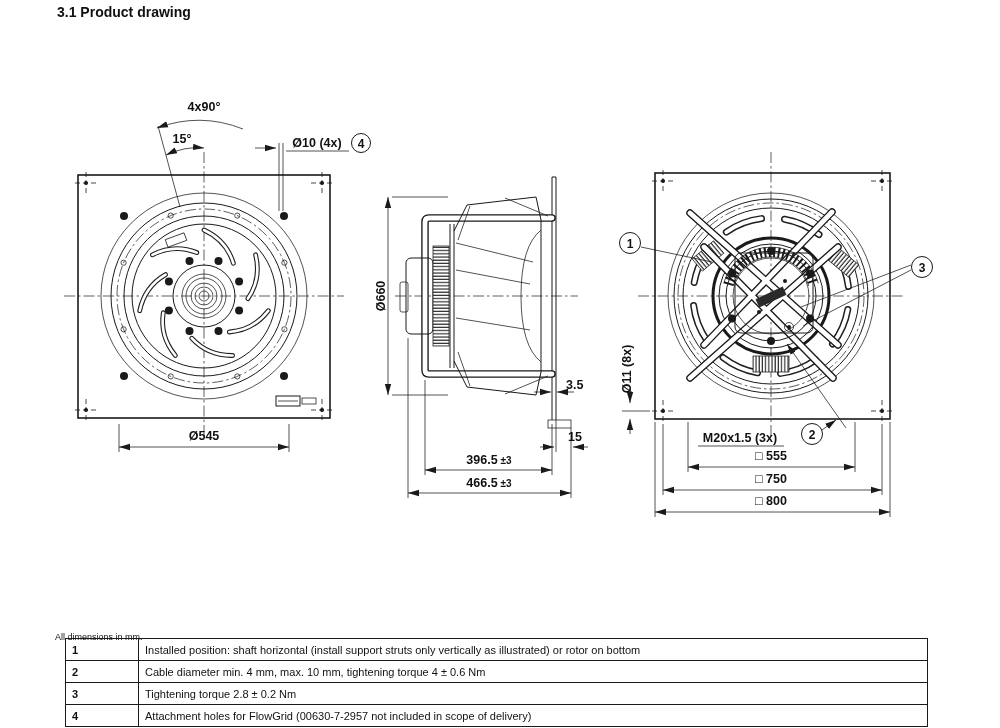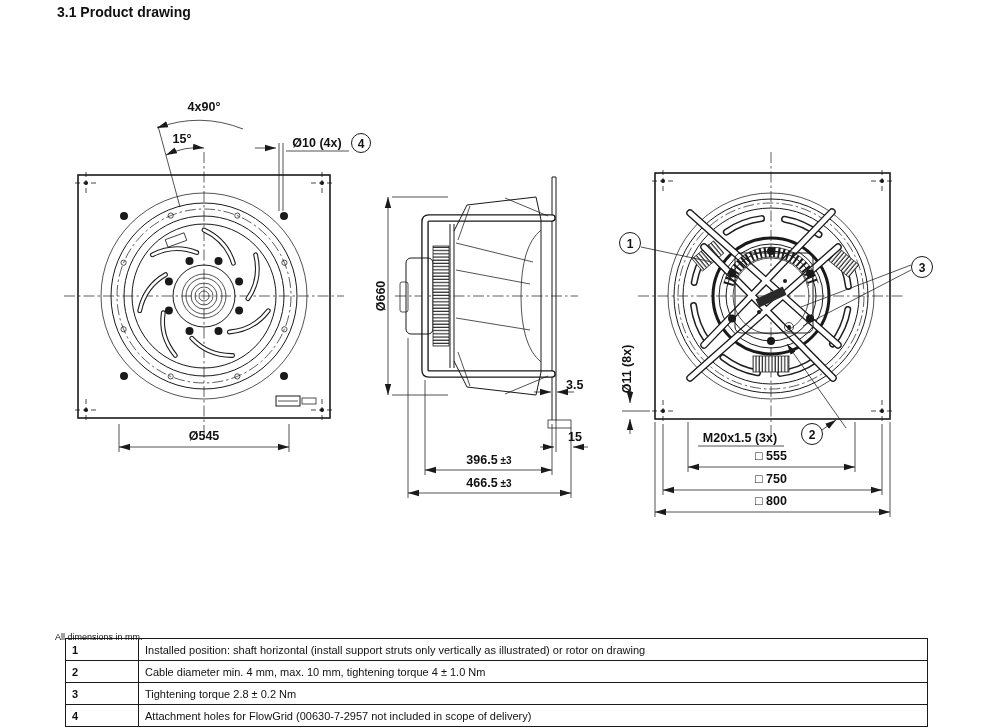--- a/index.html
+++ b/index.html
@@ -378,25 +378,25 @@
       </g>
     </g>
   </svg>
 
   <div class="note">All dimensions in mm.</div>
 
   <table class="notes">
     <tbody>
       <tr>
         <td class="num">1</td>
-        <td>Installed position: shaft horizontal (install support struts only vertically as illustrated) or rotor on drawing</td>
+        <td>Installed position: shaft horizontal (install support struts only vertically as illustrated) or rotor on bottom</td>
       </tr>
       <tr>
         <td class="num">2</td>
-        <td>Cable diameter min. 4 mm, max. 10 mm, tightening torque 4 ± 1.0 Nm</td>
+        <td>Cable diameter min. 4 mm, max. 10 mm, tightening torque 4 ± 0.6 Nm</td>
       </tr>
       <tr>
         <td class="num">3</td>
         <td>Tightening torque 2.8 ± 0.2 Nm</td>
       </tr>
       <tr>
         <td class="num">4</td>
         <td>Attachment holes for FlowGrid (00630-7-2957 not included in scope of delivery)</td>
       </tr>
     </tbody>

